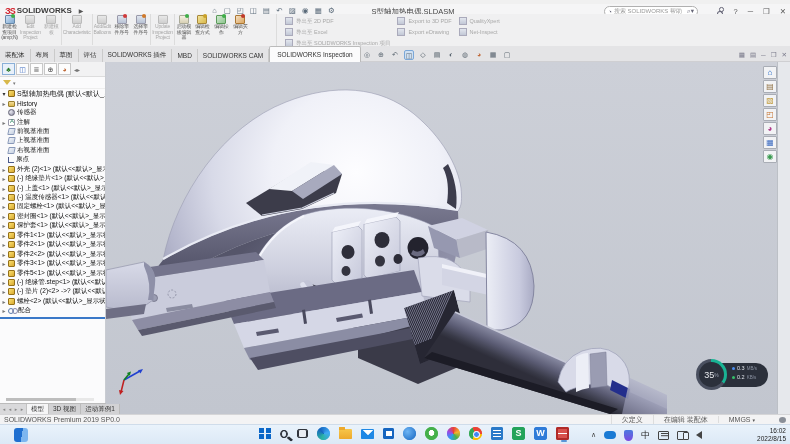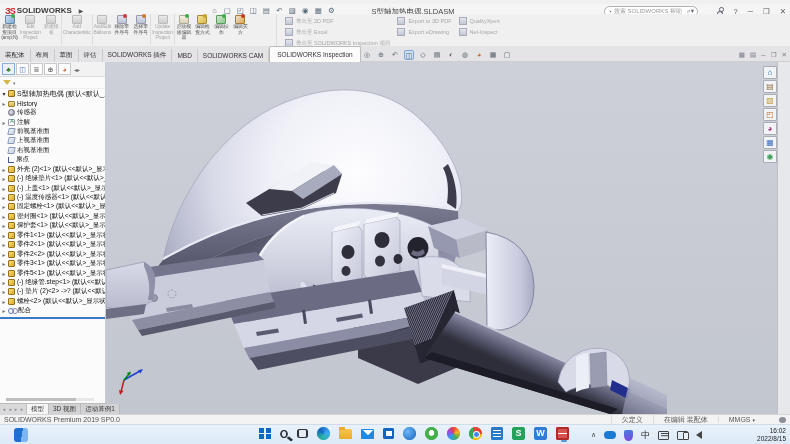--- a/index.html
+++ b/index.html
@@ -677,20 +677,42 @@
     
     <svg class="triad" viewBox="0 0 34 34">
       <line x1="10" y1="18" x2="26" y2="9" stroke="#2040d0" stroke-width="1.6"></line>
       <path d="M29,7 L24,8.2 L26.5,11.5 Z" fill="#2040d0"></path>
       <line x1="10" y1="18" x2="7" y2="30" stroke="#c02020" stroke-width="1.6"></line>
       <path d="M6,33 L5,28 L9.5,29 Z" fill="#c02020"></path>
       <line x1="10" y1="18" x2="15" y2="12" stroke="#108020" stroke-width="1.5"></line>
       <path d="M17,9.5 L12.8,11 L15.8,13.8 Z" fill="#108020"></path>
     </svg>
     
+    <div class="gauge">
+      <div class="gpill"></div>
+      <div class="gcirc">
+        <div class="inner">
+            <span>35</span>
+            <span class="pc">%</span>
+          </div>
+      </div>
+      <div class="grows">
+
+      <div class="grow">
+            <span class="gdot" style="background: rgb(74, 141, 240);"></span>
+            <span>0.3</span>
+            <span class="gu">MB/s</span>
+          </div>
+          <div class="grow">
+            <span class="gdot" style="background: rgb(53, 192, 106);"></span>
+            <span>0.2</span>
+            <span class="gu">KB/s</span>
+          </div>
+        </div>
+    </div>
     
     <div class="taskstrip"></div>
     <div class="tpcol">
 
     <span class="tpbtn" style="color: rgb(27, 98, 196);">⌂</span>
         <span class="tpbtn" style="color: rgb(138, 106, 58);">▤</span>
         <span class="tpbtn" style="color: rgb(192, 154, 58);">▧</span>
         <span class="tpbtn" style="color: rgb(196, 112, 42);">◰</span>
         <span class="tpbtn" style="color: rgb(176, 58, 138);">◕</span>
         <span class="tpbtn" style="color: rgb(58, 106, 192);">▦</span>

